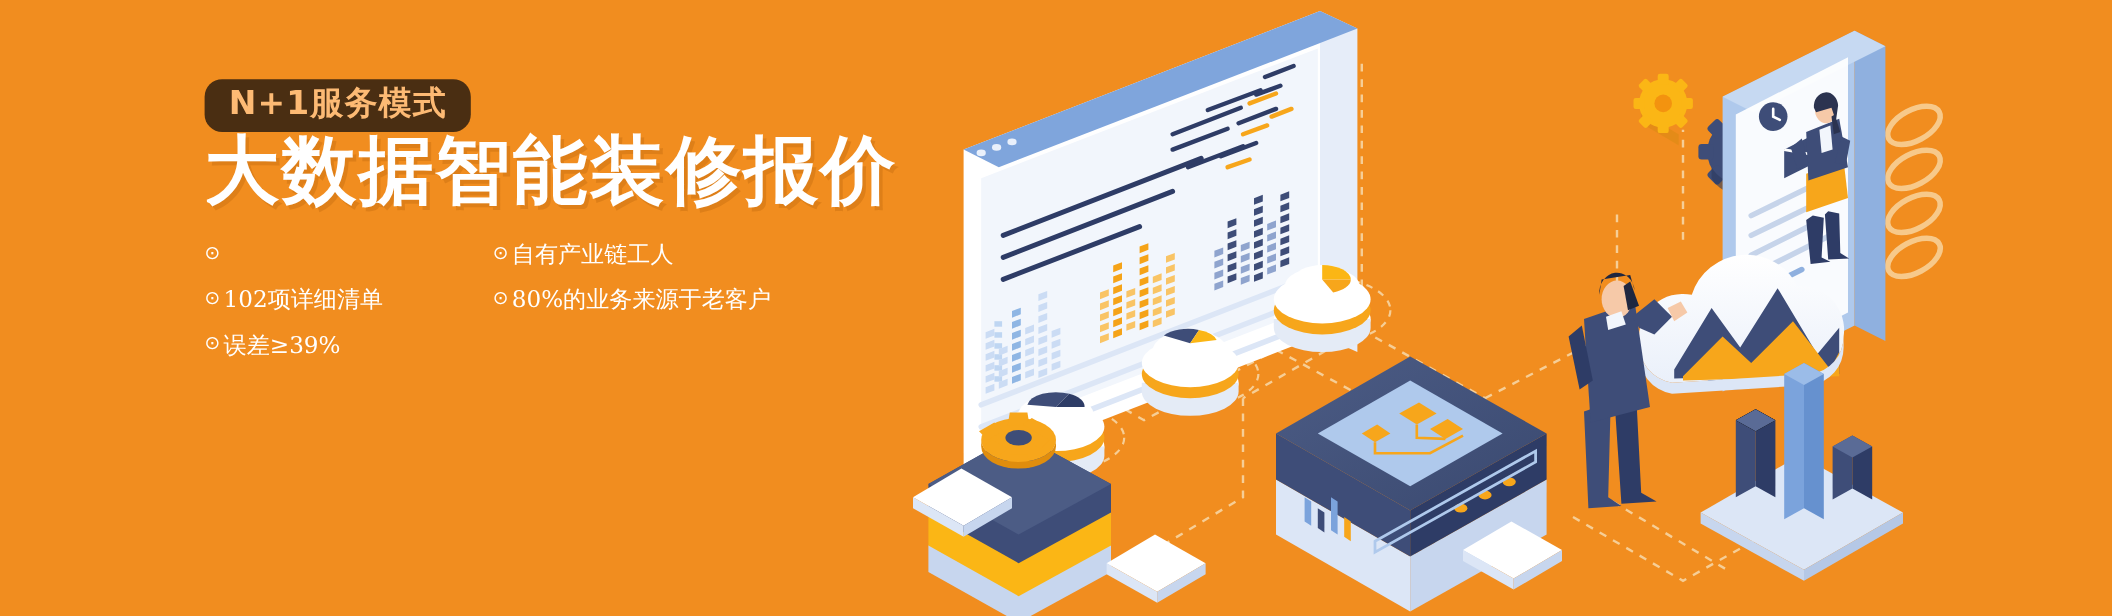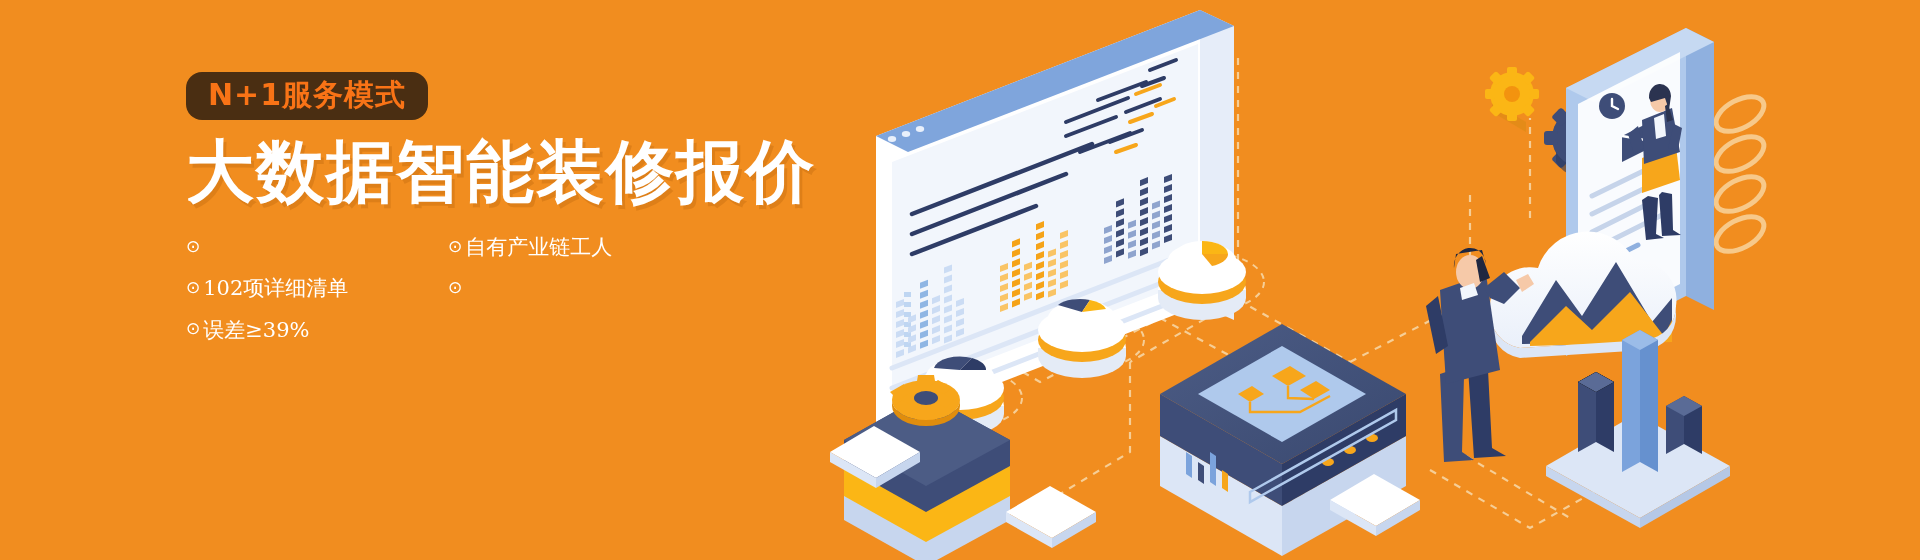--- a/index.html
+++ b/index.html
@@ -14,32 +14,31 @@
     overflow:hidden;
   }
 
   
   #copy{
     position:absolute;left:186px;top:72px;width:700px;height:400px;
   }
   #badge{
     display:inline-block;
     background:#4A2E12;
-    color:#f97316;
+    color:#fdba74;
     font-family:"DejaVu Sans","Liberation Sans",sans-serif;
     font-size:30px;
     font-weight:bold;
     letter-spacing:1px;
     padding:7px 22px 9px 22px;
     border-radius:16px;
     line-height:1.05;
     white-space:nowrap;
   }
   #headline{
-    margin-top:16px;
     color:#FFFFFF;
     font-family:"DejaVu Sans","Liberation Sans",sans-serif;
     font-size:68px;
     font-weight:bold;
     letter-spacing:2px;
     line-height:1.05;
     white-space:nowrap;
     text-shadow:3px 4px 0 rgba(180,95,10,0.30);
   }
   #bullets{
@@ -98,20 +97,21 @@
         </div>
       </div>
 
       <div class="bullet-row">
         <div class="bullet col-a">
           <span class="mark">⊙</span>
           <span>102项详细清单</span>
         </div>
         <div class="bullet col-b">
           <span class="mark">⊙</span>
+          <span>80%的业务来源于老客户</span>
         </div>
       </div>
 
       <div class="bullet-row">
         <div class="bullet col-a">
           <span class="mark">⊙</span>
           <span>误差≥39%</span>
         </div>
       </div>
 

